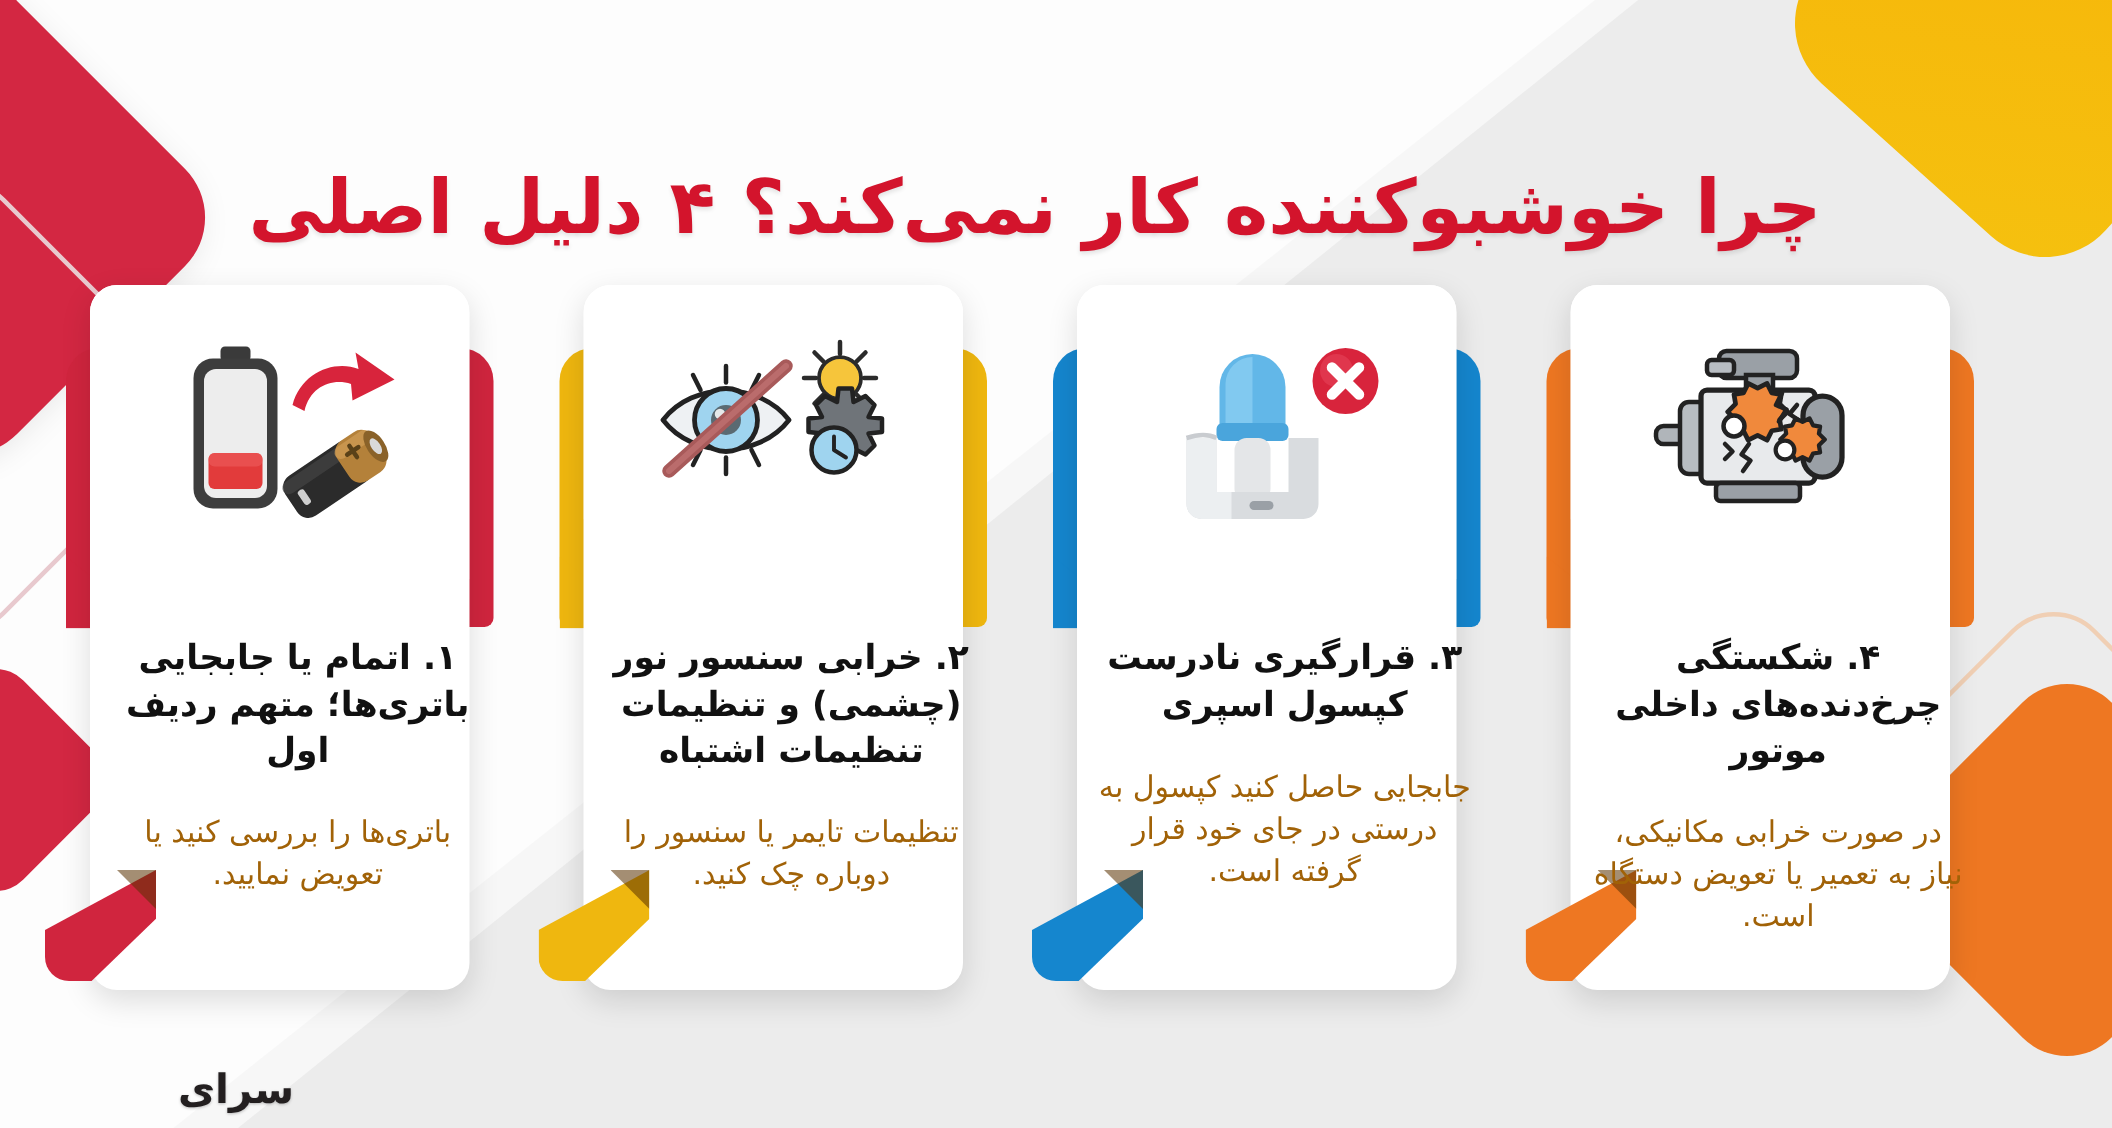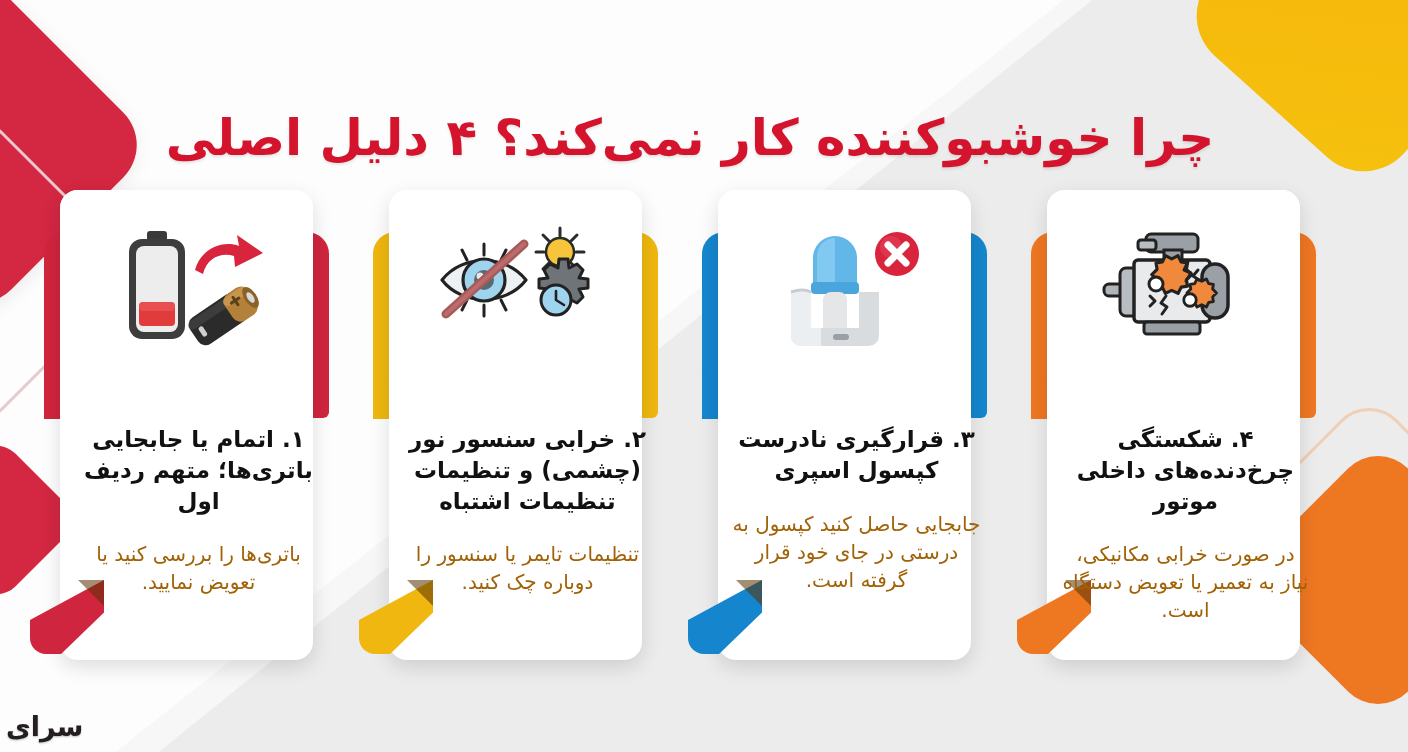--- a/index.html
+++ b/index.html
@@ -256,21 +256,21 @@
     margin: 24px 0 0 0;
   }
 
   
   .logo {
     position: absolute;
     z-index: 7;
     left: 34px;
     bottom: 12px;
     width: 190px;
-    text-align: left;
+    text-align: right;
     direction: rtl;
     line-height: 1;
   }
   .logo-top {
     font-size: 27px;
     font-weight: bold;
     color: #231f20;
     letter-spacing: 1px;
     text-shadow: 0 1px 2px rgba(0,0,0,.25);
   }

